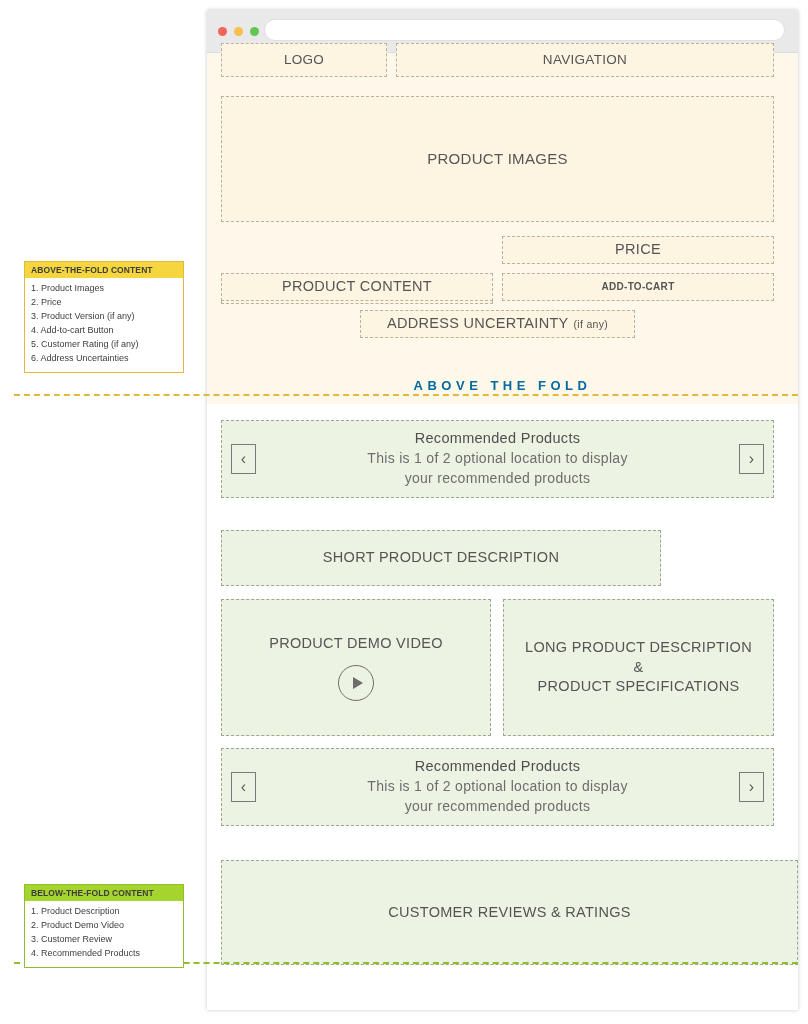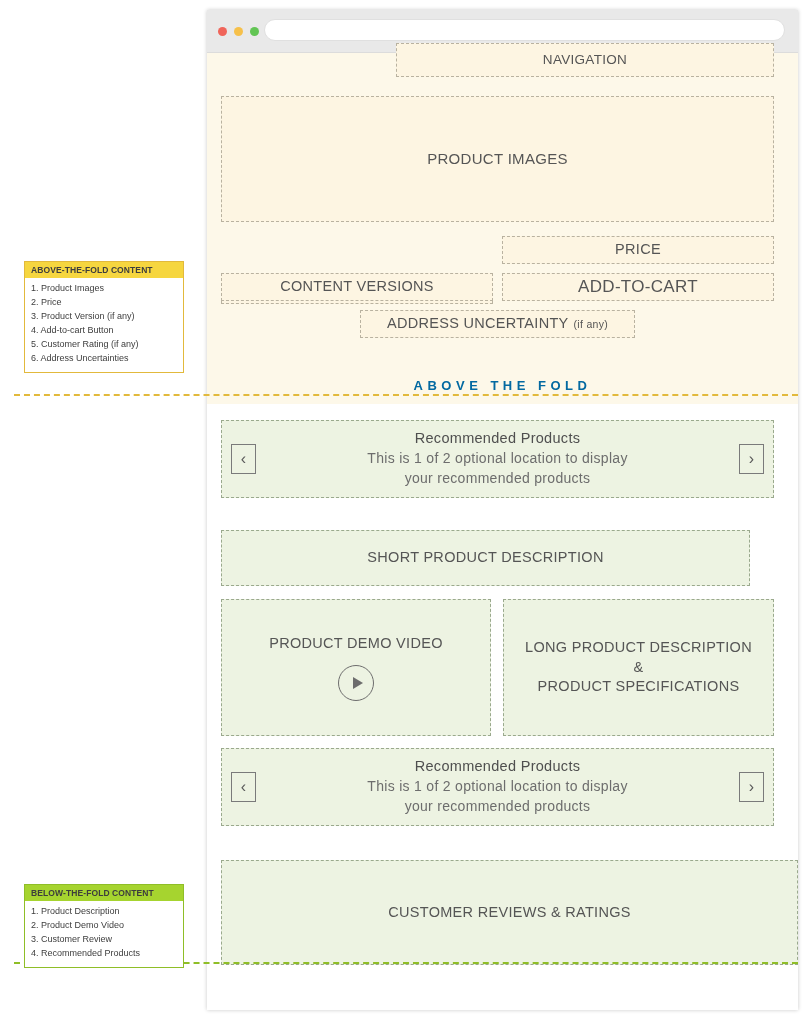--- a/index.html
+++ b/index.html
@@ -89,39 +89,39 @@
   }
   .wbox .label { line-height: 1.35; }
 
   
   #logo-box        { left: 14px;  top: 33px;  width: 166px; height: 34px; }
   #nav-box         { left: 189px; top: 33px;  width: 378px; height: 34px; }
   #images-box      { left: 14px;  top: 86px;  width: 553px; height: 126px; font-size: 15px; }
   #title-box       { left: 14px;  top: 226px; width: 272px; height: 28px; font-size: 14.5px; margin-top: 40px; }
   #price-box       { left: 295px; top: 226px; width: 272px; height: 28px; font-size: 14.5px; }
   #versions-box    { left: 14px;  top: 263px; width: 272px; height: 28px; font-size: 14.5px; }
-  #cart-box        { left: 295px; top: 263px; width: 272px; height: 28px; font-size: 17px; }
+  #cart-box        { left: 295px; top: 263px; width: 272px; height: 28px; font-size: 10px; font-weight: bold; }
   #uncertainty-box { left: 153px; top: 300px; width: 275px; height: 28px; font-size: 14.5px; }
   #uncertainty-box .small { font-size: 10.5px; }
 
   .fold-label {
     position: absolute;
     left: 0;
     top: 368px;
     width: 100%;
     text-align: center;
     color: #0369a1;
     font-size: 13px;
     font-weight: bold;
     letter-spacing: 4.5px;
   }
 
   
   #rec1-box  { left: 14px;  top: 410px; width: 553px; height: 78px; flex-direction: column; }
-  #desc-box  { left: 14px;  top: 520px; width: 529px; height: 56px; font-size: 14.5px; }
+  #desc-box  { left: 14px;  top: 520px; width: 440px; height: 56px; font-size: 14.5px; }
   #video-box { left: 14px;  top: 589px; width: 270px; height: 137px; flex-direction: column; font-size: 14.5px; }
   #long-box  { left: 296px; top: 589px; width: 271px; height: 137px; font-size: 14.5px; }
   #rec2-box  { left: 14px;  top: 738px; width: 553px; height: 78px; flex-direction: column; }
   #reviews-box { left: 14px; top: 843px; width: 577px; height: 105px; font-size: 14.5px; margin-top: 7px; }
 
   .rec-title { font-size: 14.5px; color: #4f4f4f; margin-bottom: 3px; }
   .rec-sub { font-size: 14px; color: #6d6d6d; line-height: 1.4; text-align: right; }
 
   .arrow {
     position: absolute;
@@ -231,39 +231,42 @@
     <div class="dots">
       <span class="dot red"></span>
       <span class="dot yellow"></span>
       <span class="dot green"></span>
     </div>
     <div class="urlbar"></div>
   </div>
 
   <div class="fold-bg"></div>
 
+  <div class="wbox above" id="logo-box">
+    <span class="label">LOGO</span>
+  </div>
 
   <div class="wbox above" id="nav-box">
     <span class="label">NAVIGATION</span>
   </div>
 
   <div class="wbox above" id="images-box">
     <span class="label">PRODUCT IMAGES</span>
   </div>
 
   <div class="wbox above" id="title-box">
     <span class="label">PRODUCT TITLE</span>
   </div>
 
   <div class="wbox above" id="price-box">
     <span class="label">PRICE</span>
   </div>
 
   <div class="wbox above" id="versions-box">
-    <span class="label">CONTENT VERSIONS</span>
+    <span class="label">PRODUCT CONTENT</span>
   </div>
 
   <div class="wbox above" id="cart-box">
     <span class="label">ADD-TO-CART</span>
   </div>
 
   <div class="wbox above" id="uncertainty-box">
     <span class="label">ADDRESS UNCERTAINTY</span>
     <span class="label small" style="margin-left:5px;">(if any)</span>
   </div>

